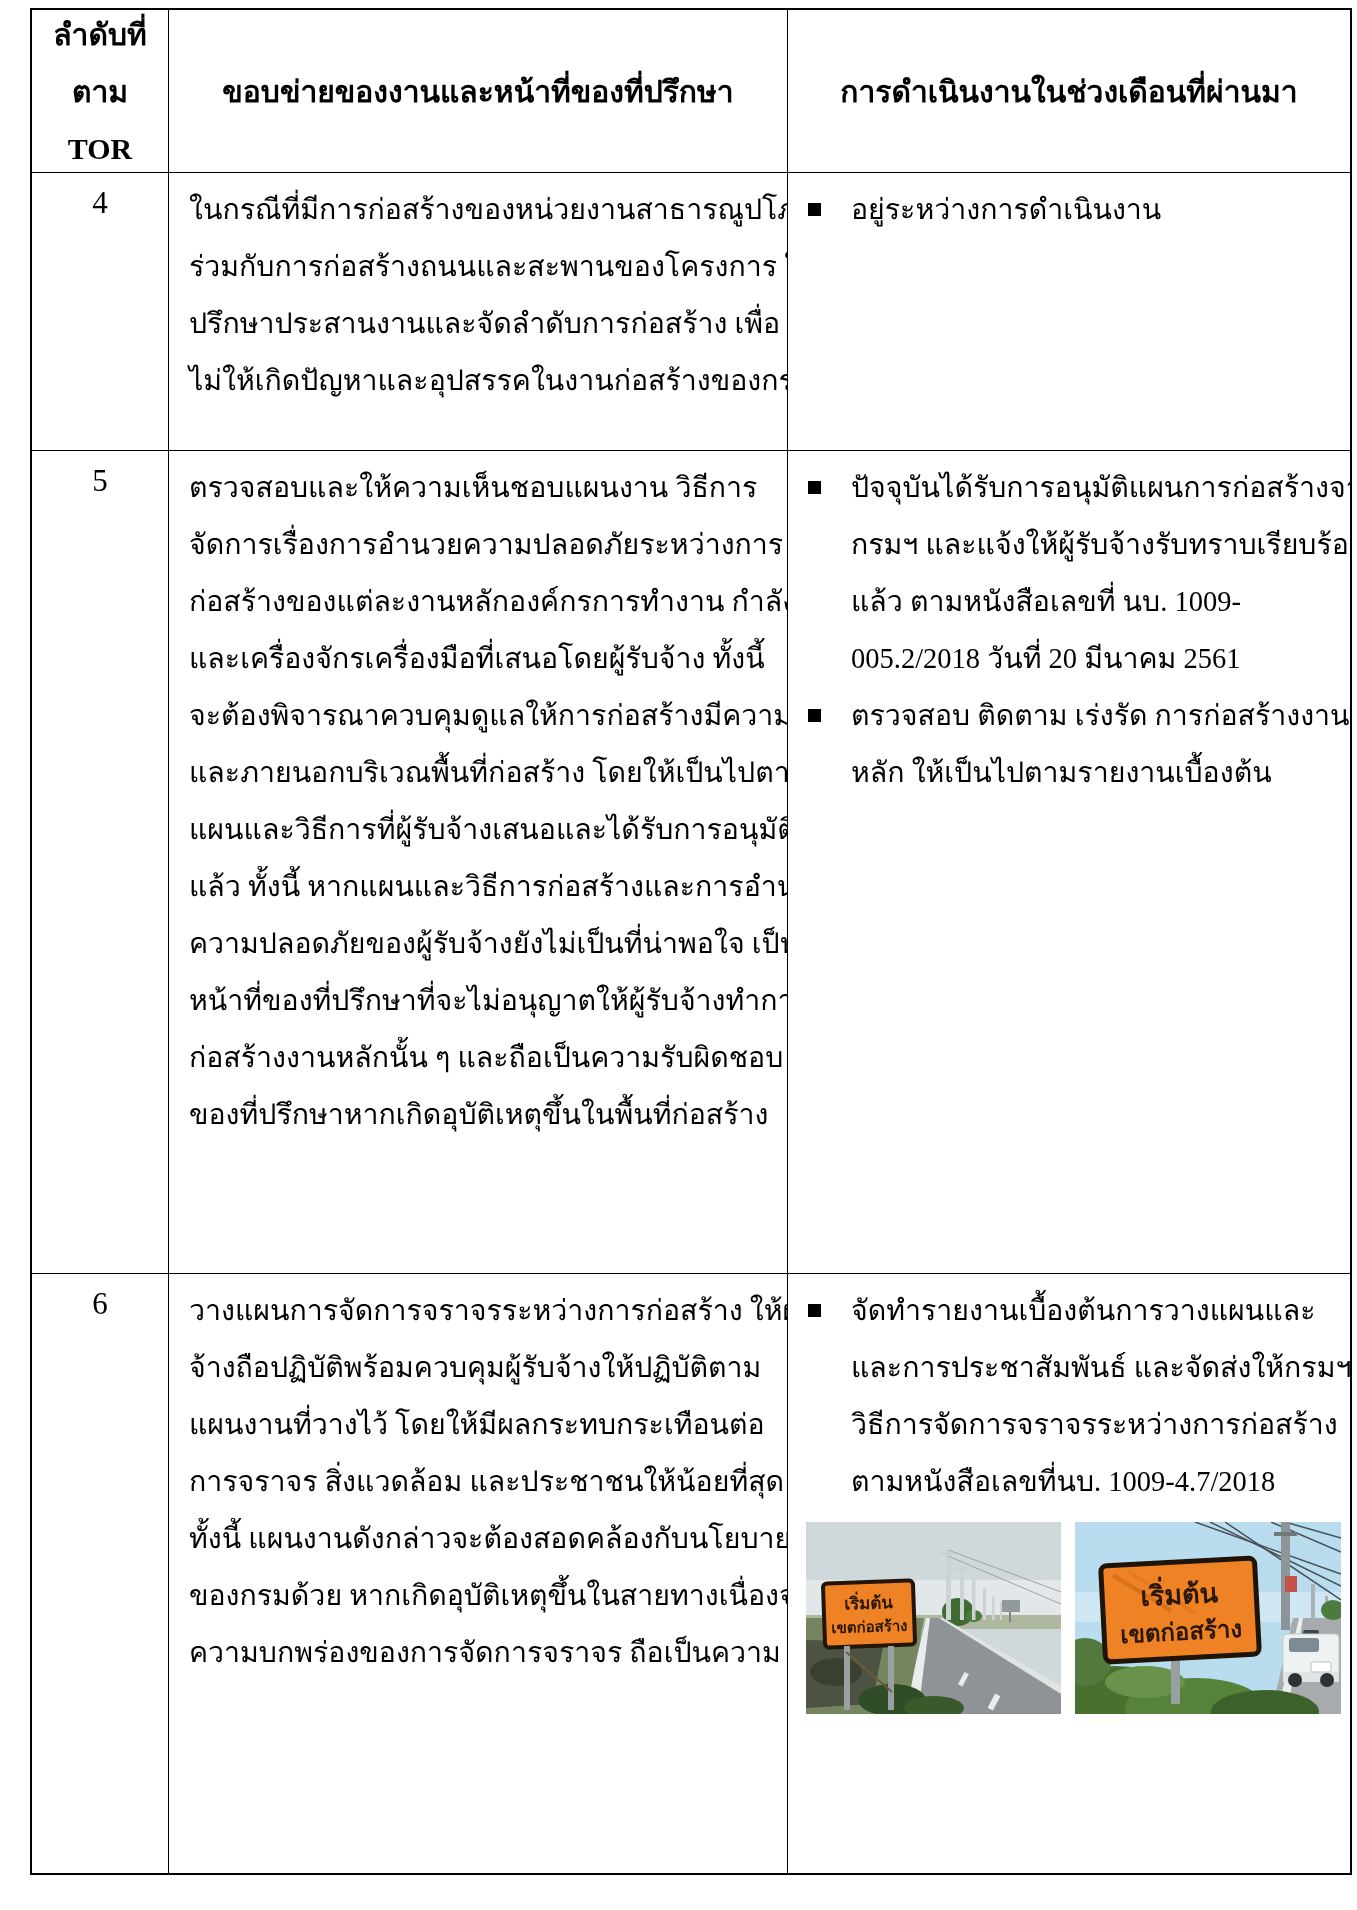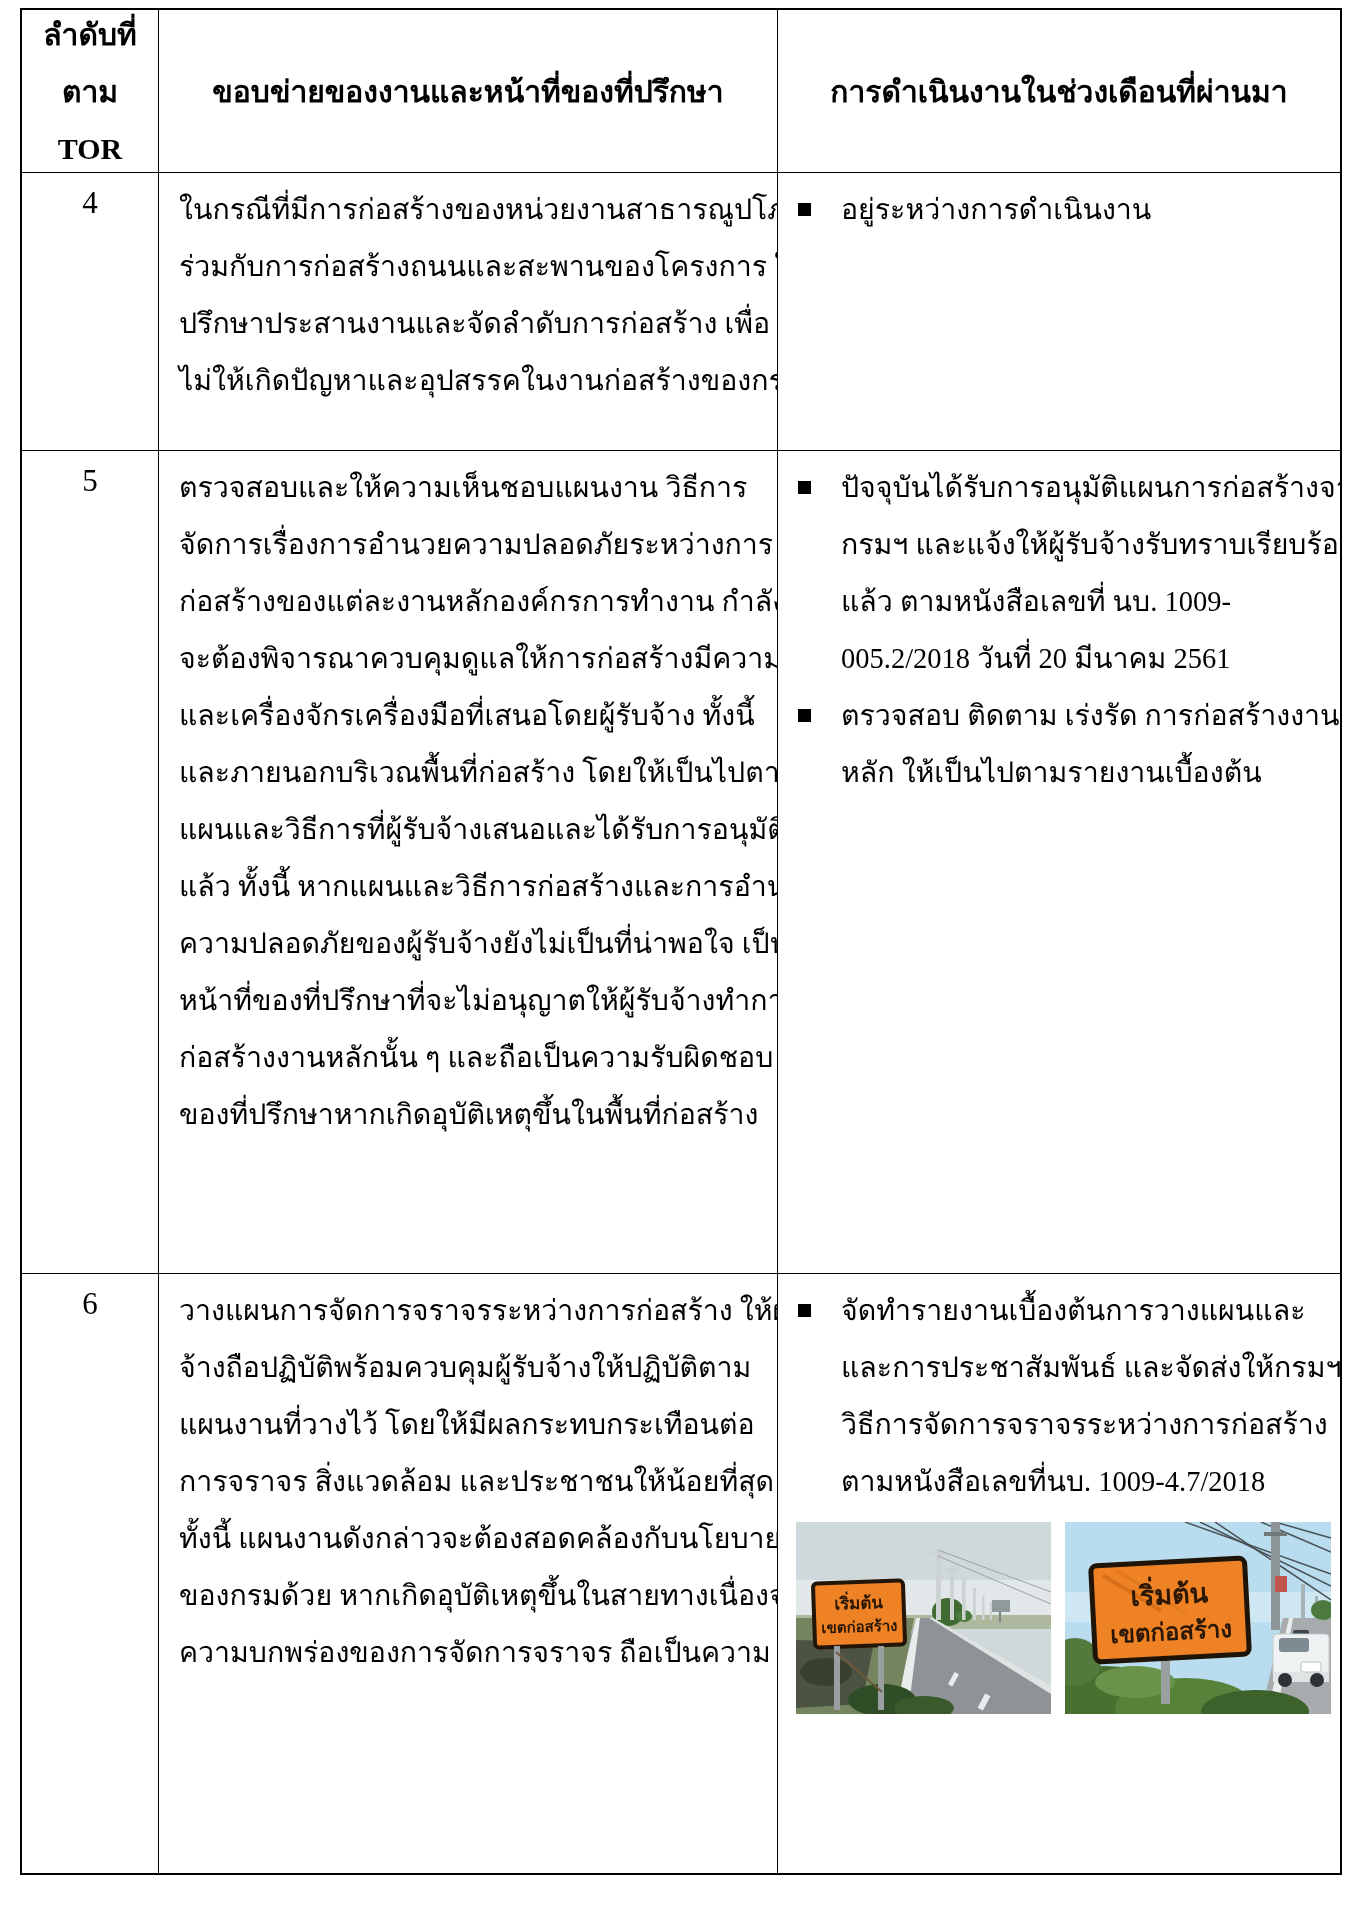--- a/index.html
+++ b/index.html
@@ -1,21 +1,21 @@
 <!DOCTYPE html>
 <html><head>
 <meta charset="utf-8">
 <style>
   html,body { margin:0; padding:0; }
   body {
     width:1357px; height:1910px; background:#ffffff; position:relative;
     font-family:"Liberation Serif","DejaVu Serif",serif; color:#000;
   }
   .tbl {
-    position:absolute; left:20px; top:8px;
+    position:absolute; left:30px; top:8px;
     width:1318px; height:1863px;
     border:2px solid #000;
     display:grid;
     grid-template-columns:136px 619px 563px;
     grid-template-rows:162px 278px 823px 600px;
   }
   .cell { overflow:hidden; box-sizing:border-box; }
   .bl { border-left:1px solid #000; }
   .bt { border-top:1px solid #000; }
   
@@ -70,22 +70,22 @@
           <div class="tline">อยู่ระหว่างการดำเนินงาน</div>
         </div>
     </div>
   </div>
 
   <div class="cell bt numcell">5</div>
   <div class="cell bt bl scope">
       <div class="tline">ตรวจสอบและให้ความเห็นชอบแผนงาน วิธีการ</div>
       <div class="tline">จัดการเรื่องการอำนวยความปลอดภัยระหว่างการ</div>
       <div class="tline">ก่อสร้างของแต่ละงานหลักองค์กรการทำงาน กำลังคน</div>
+      <div class="tline">และเครื่องจักรเครื่องมือที่เสนอโดยผู้รับจ้าง ทั้งนี้</div>
       <div class="tline">จะต้องพิจารณาควบคุมดูแลให้การก่อสร้างมีความ</div>
-      <div class="tline">และเครื่องจักรเครื่องมือที่เสนอโดยผู้รับจ้าง ทั้งนี้</div>
       <div class="tline">และภายนอกบริเวณพื้นที่ก่อสร้าง โดยให้เป็นไปตาม</div>
       <div class="tline">แผนและวิธีการที่ผู้รับจ้างเสนอและได้รับการอนุมัติ</div>
       <div class="tline">แล้ว ทั้งนี้ หากแผนและวิธีการก่อสร้างและการอำนวย</div>
       <div class="tline">ความปลอดภัยของผู้รับจ้างยังไม่เป็นที่น่าพอใจ เป็น</div>
       <div class="tline">หน้าที่ของที่ปรึกษาที่จะไม่อนุญาตให้ผู้รับจ้างทำการ</div>
       <div class="tline">ก่อสร้างงานหลักนั้น ๆ และถือเป็นความรับผิดชอบ</div>
       <div class="tline">ของที่ปรึกษาหากเกิดอุบัติเหตุขึ้นในพื้นที่ก่อสร้าง</div>
     </div>
   <div class="cell bt bl progress">
     <div class="bullet-item">

